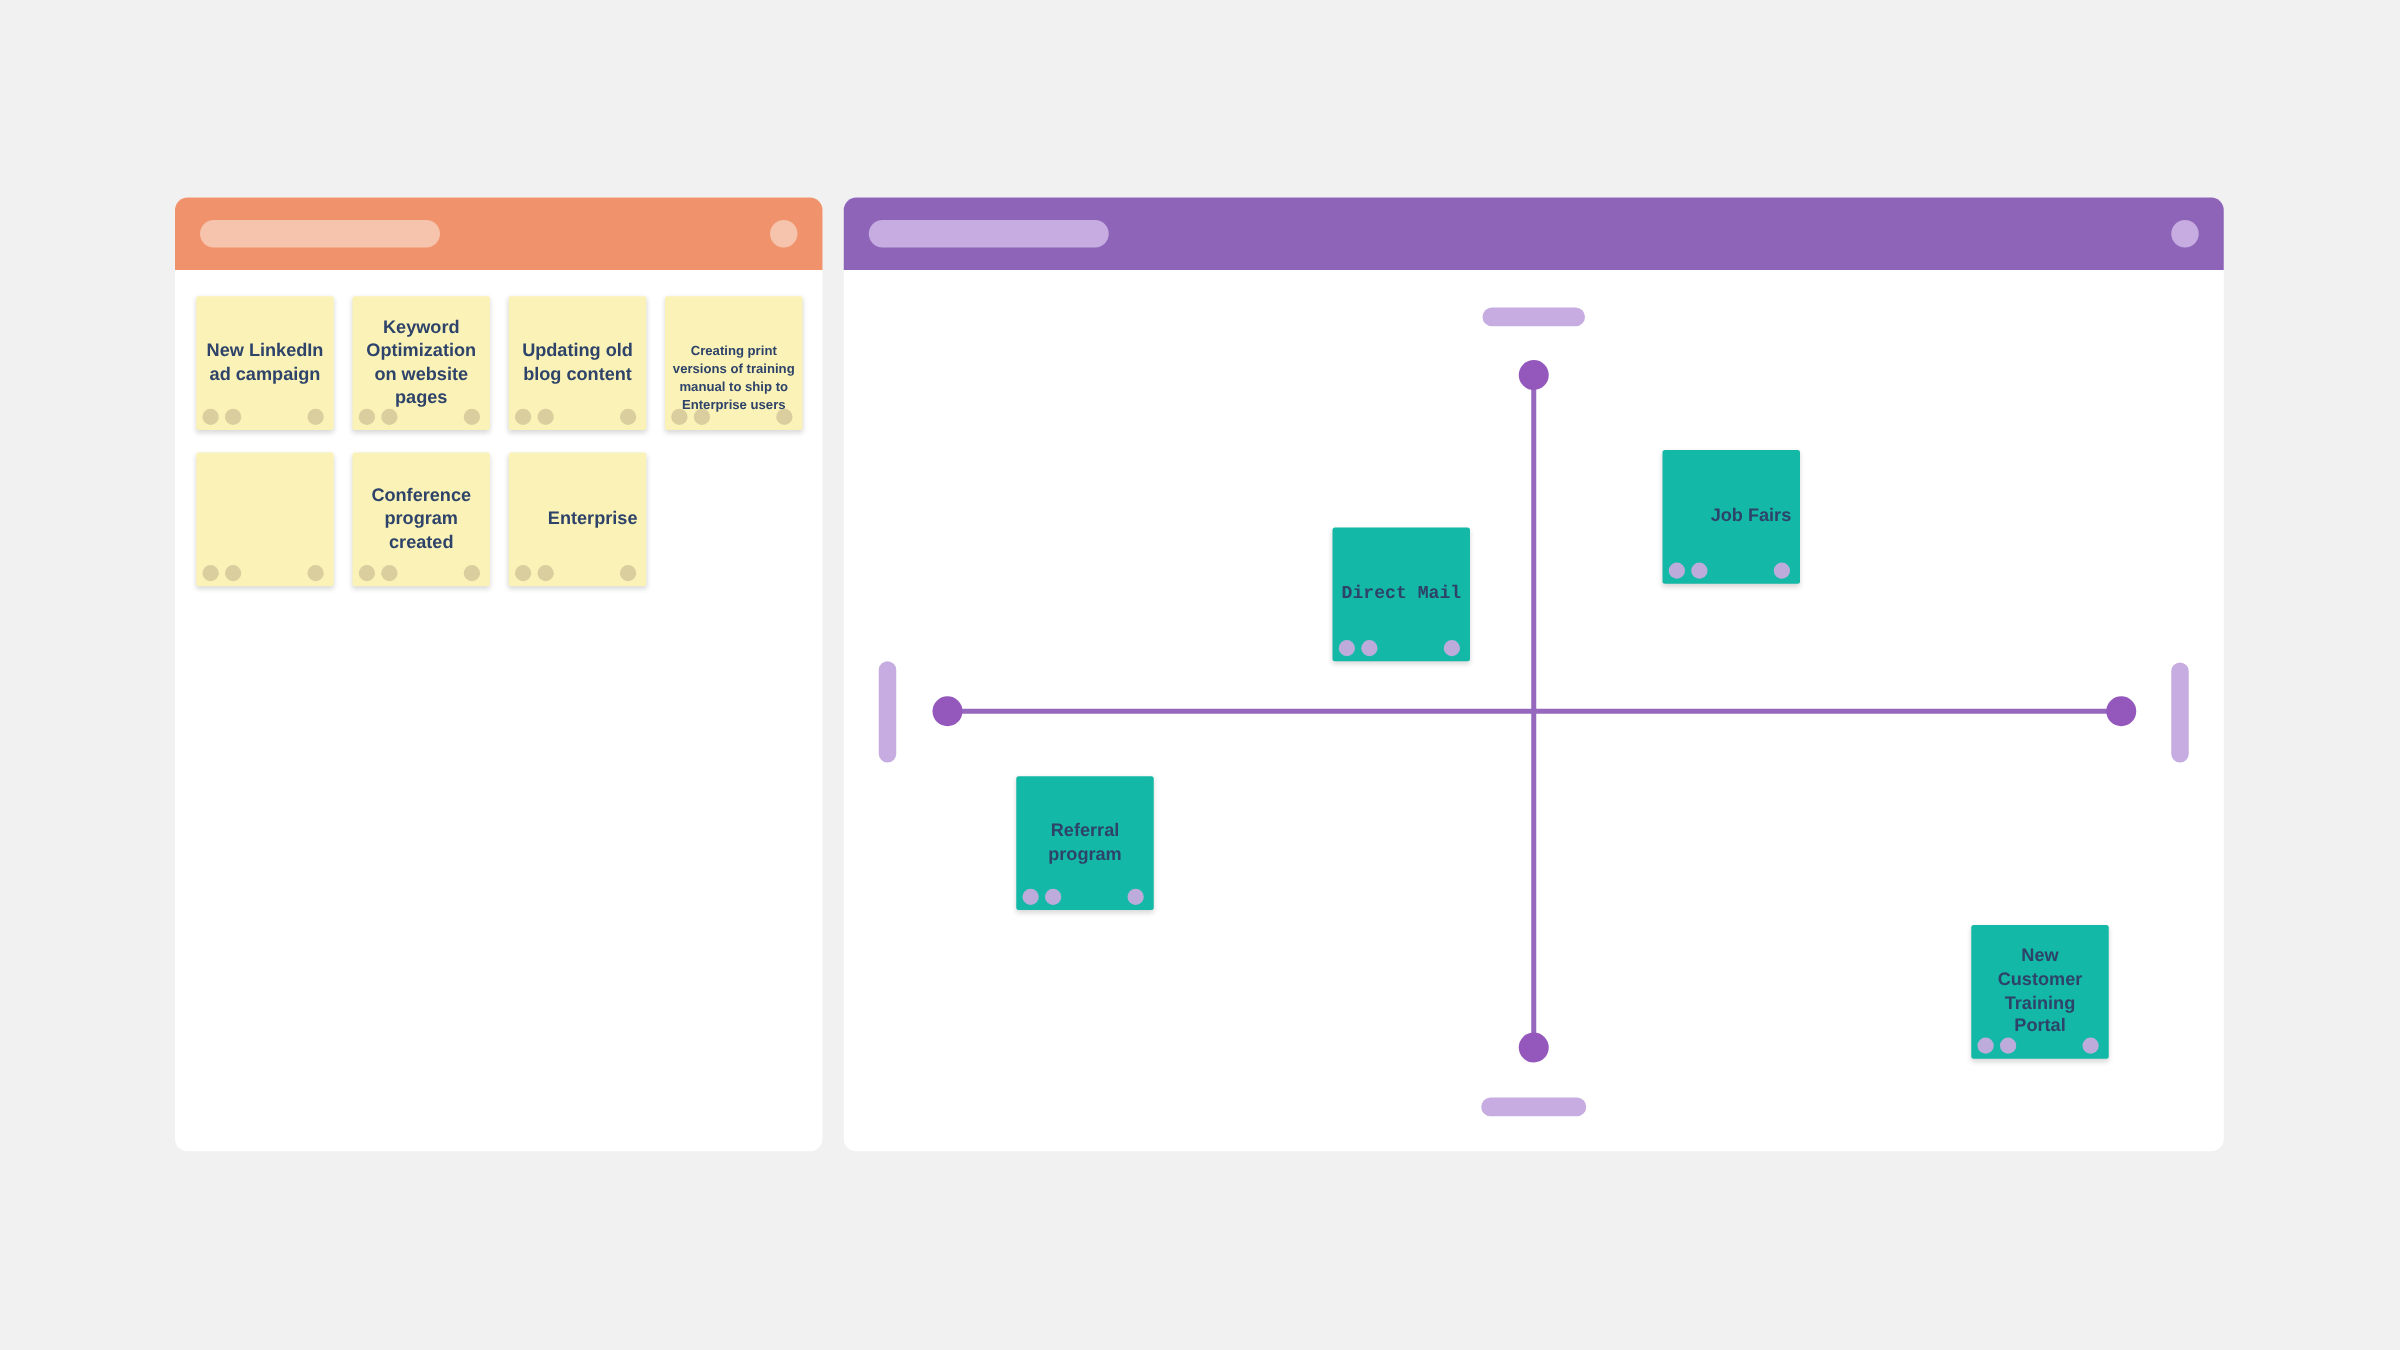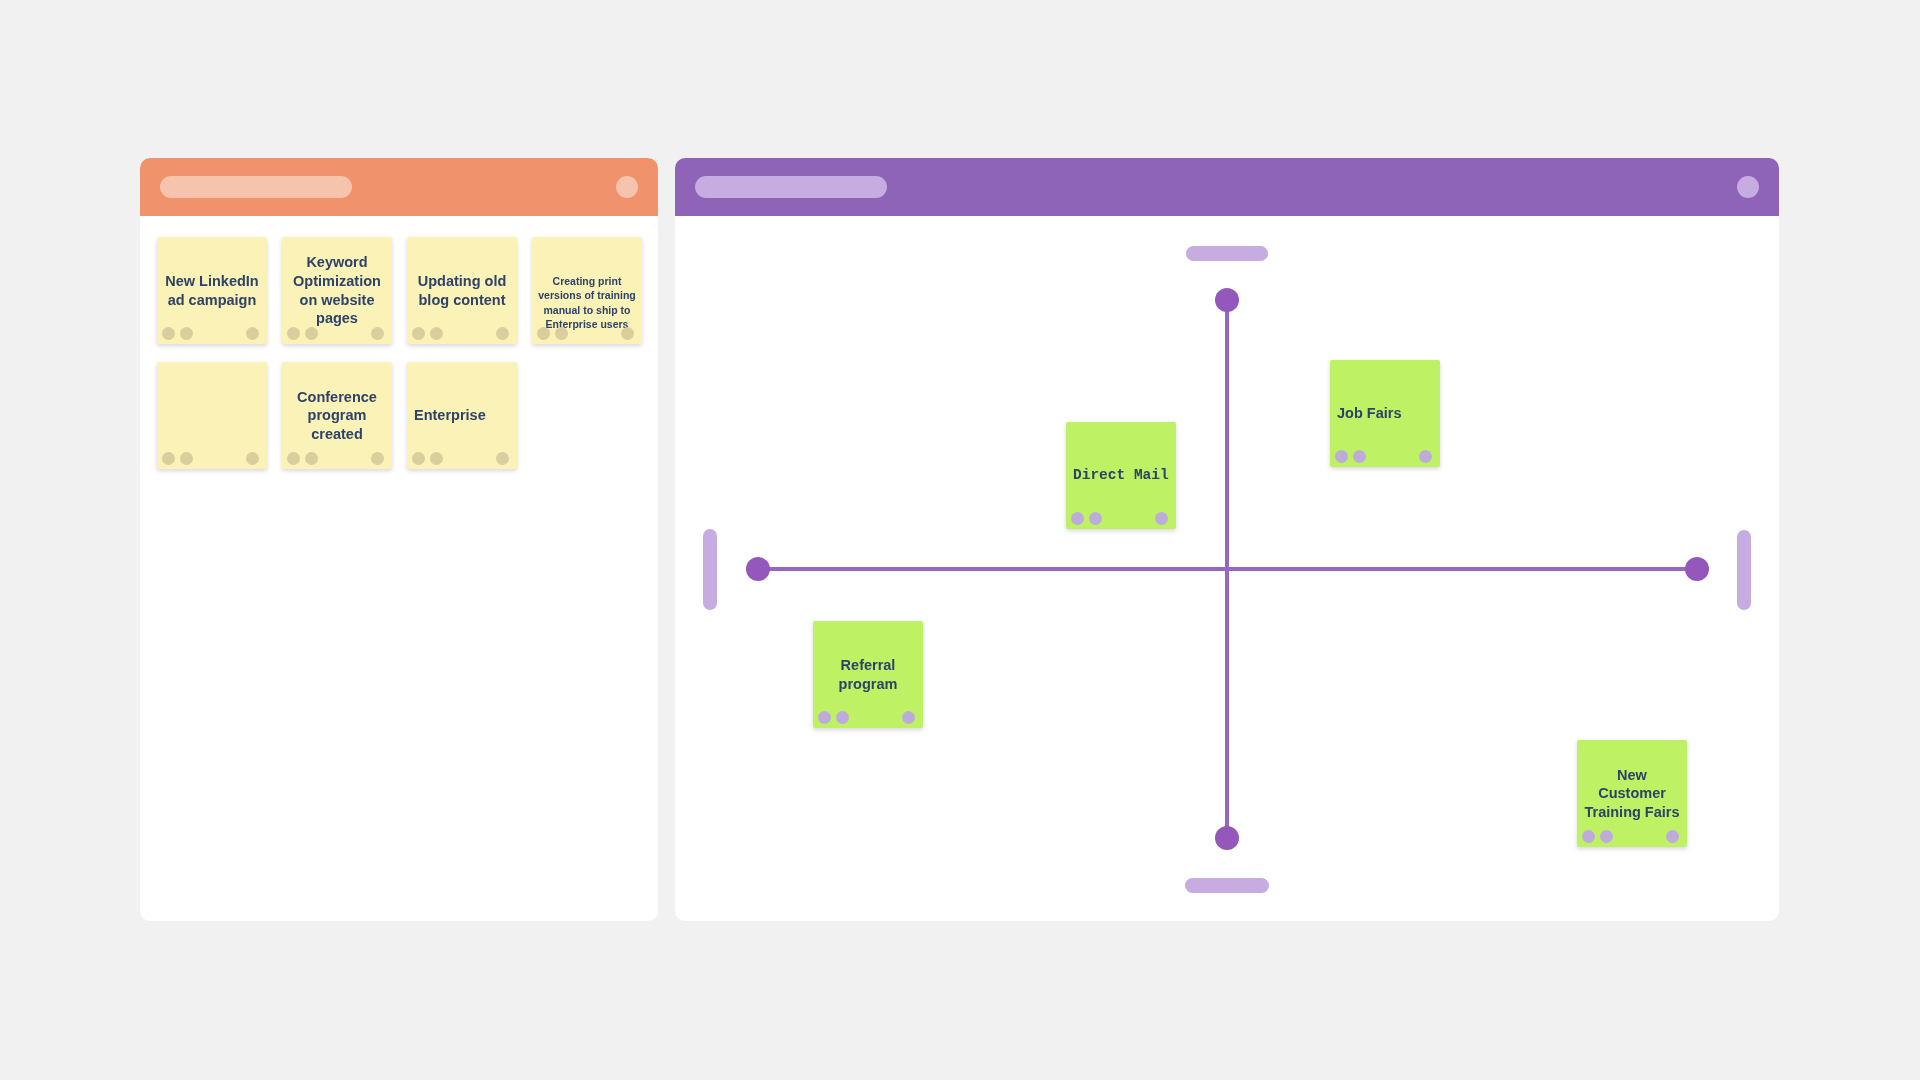--- a/index.html
+++ b/index.html
@@ -28,26 +28,26 @@
   .left-panel .header-circle{background:#F6C3AD;}
   .right-panel .header-circle{background:#C6ACE0;}
 
   .notes-grid{
     position:absolute;top:79px;left:17px;
     display:grid;grid-template-columns:repeat(4,110px);
     grid-auto-rows:107px;column-gap:15px;row-gap:18px;
   }
   .note{
     position:relative;border-radius:2px;
-    display:flex;align-items:center;justify-content:flex-start;
+    display:flex;align-items:center;justify-content:flex-end;
     text-align:center;
     box-shadow:0 2px 4px rgba(40,40,40,0.18);
   }
   .note.yellow{background:#FAF2B7;}
-  .note.purple{position:absolute;width:110px;height:107px;background:#bef264;}
+  .note.purple{position:absolute;width:110px;height:107px;background:#14b8a6;}
   .note-text{
     font-size:14.5px;font-weight:600;color:#2E4369;line-height:1.28;
     padding:4px 7px;word-wrap:break-word;max-width:100%;box-sizing:border-box;
   }
   .note.small-text .note-text{font-size:10.5px;line-height:1.35;padding:4px 5px;margin-top:24px;}
   .note-footer{
     position:absolute;left:5px;right:8px;bottom:4px;
     display:flex;align-items:center;gap:5px;
   }
   .nf-dot{width:13px;height:13px;border-radius:50%;}
@@ -186,21 +186,21 @@
       </div>
       <div class="note purple pos-referral">
         <div class="note-text">Referral program</div>
         <div class="note-footer">
           <span class="nf-dot"></span>
           <span class="nf-dot"></span>
           <span class="nf-dot last"></span>
         </div>
       </div>
       <div class="note purple pos-training">
-        <div class="note-text">New Customer Training Fairs</div>
+        <div class="note-text">New Customer Training Portal</div>
         <div class="note-footer">
           <span class="nf-dot"></span>
           <span class="nf-dot"></span>
           <span class="nf-dot last"></span>
         </div>
       </div>
     </div>
   </section>
 
 </div>

